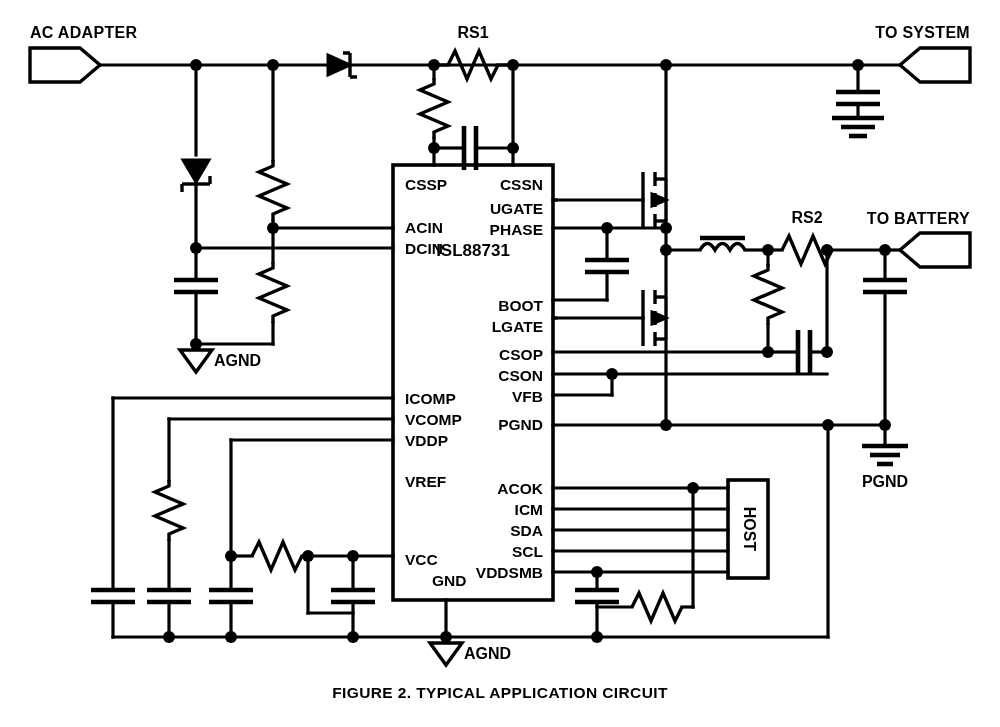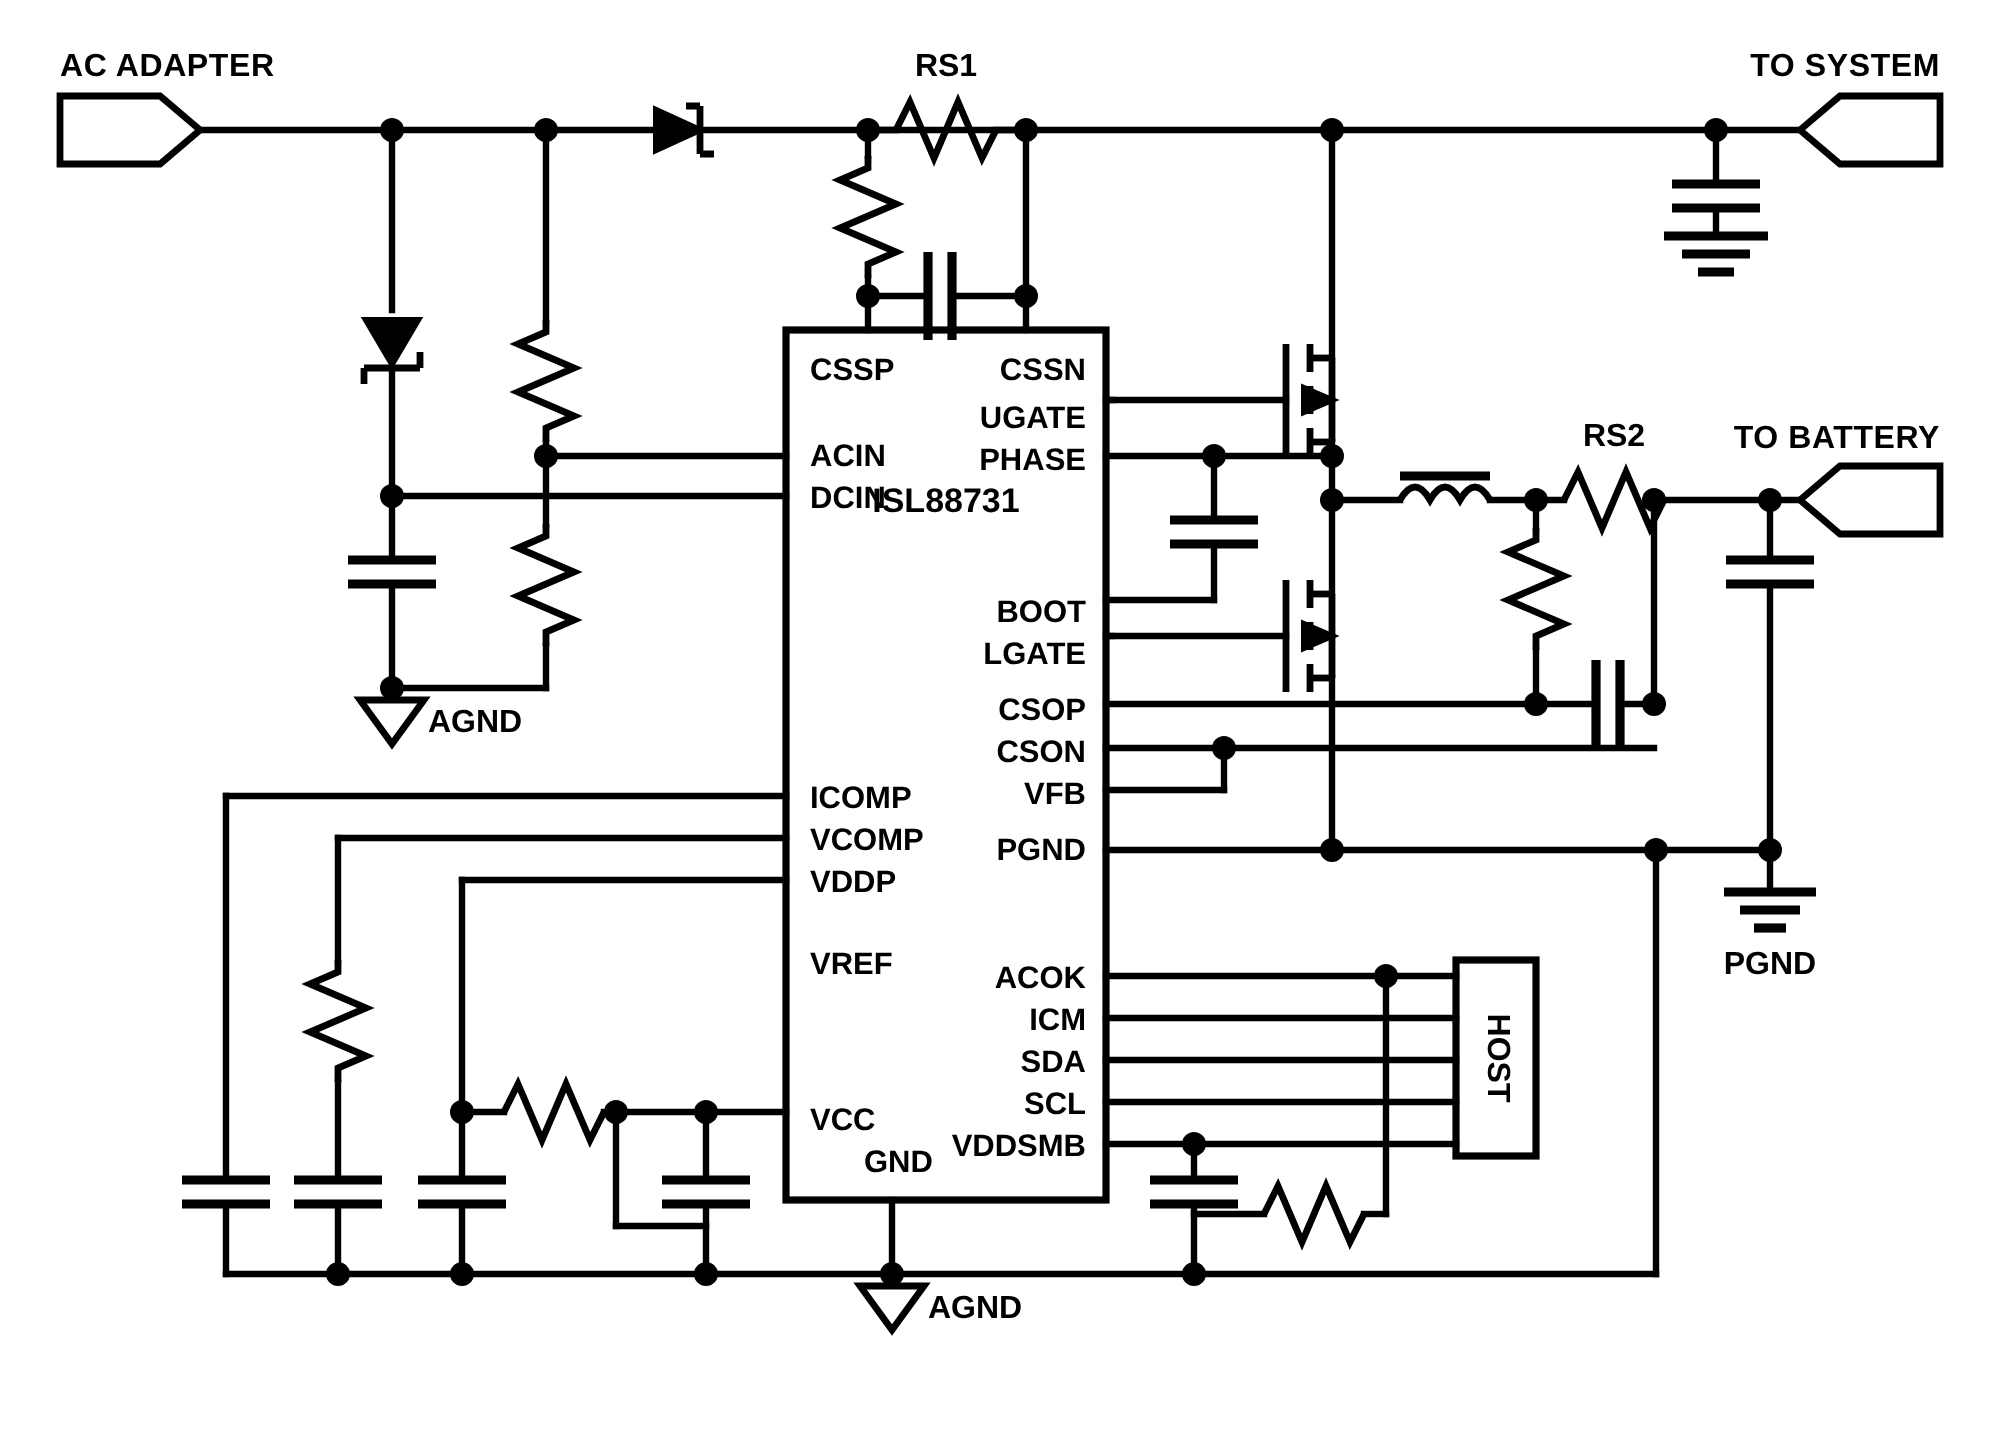--- a/index.html
+++ b/index.html
@@ -373,14 +373,15 @@
     <line x1="113" y1="637" x2="828" y2="637" class="wire"></line>
     <circle cx="446" cy="637" r="6" class="junction"></circle>
 
     <line x1="446" y1="600" x2="446" y2="637" class="wire"></line>
 
     <path d="M 430 643 L 462 643 L 446 665 Z" class="comp"></path>
     <text class="lbl-gnd" x="464" y="659">AGND</text>
 
   </svg>
 
+  <div class="caption">FIGURE 2.  TYPICAL APPLICATION CIRCUIT</div>
 
 </div>
 
 </body></html>

